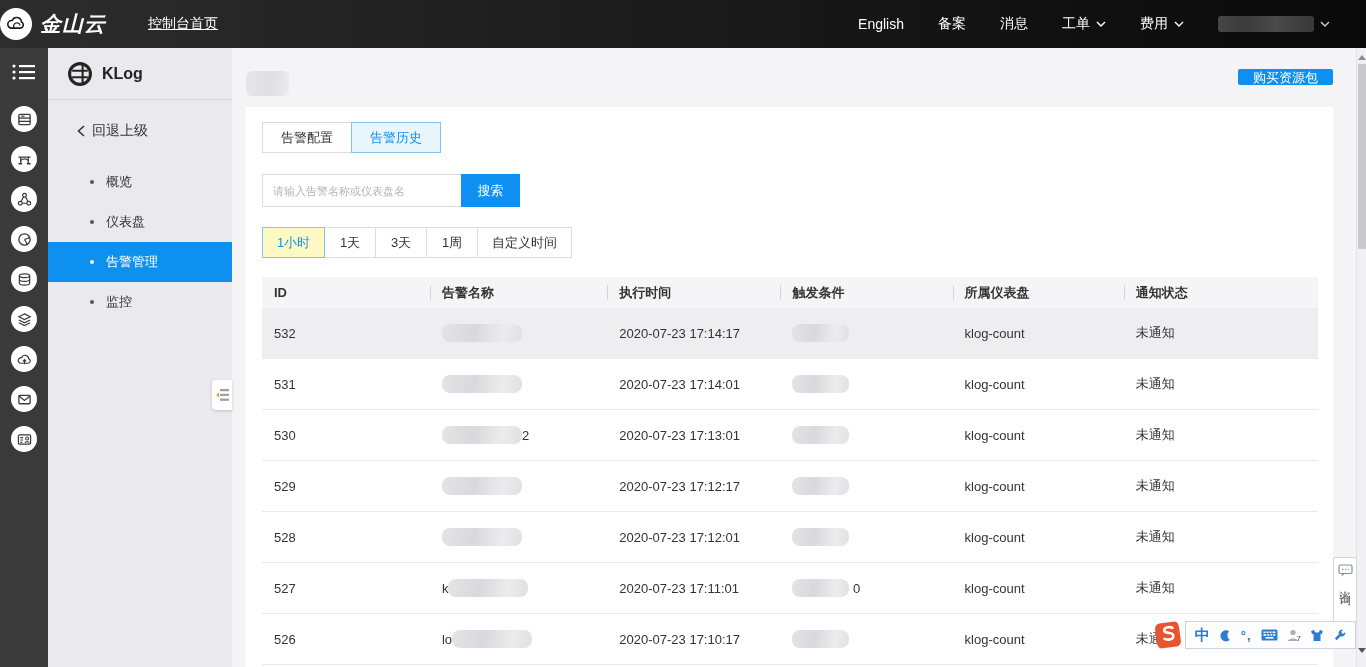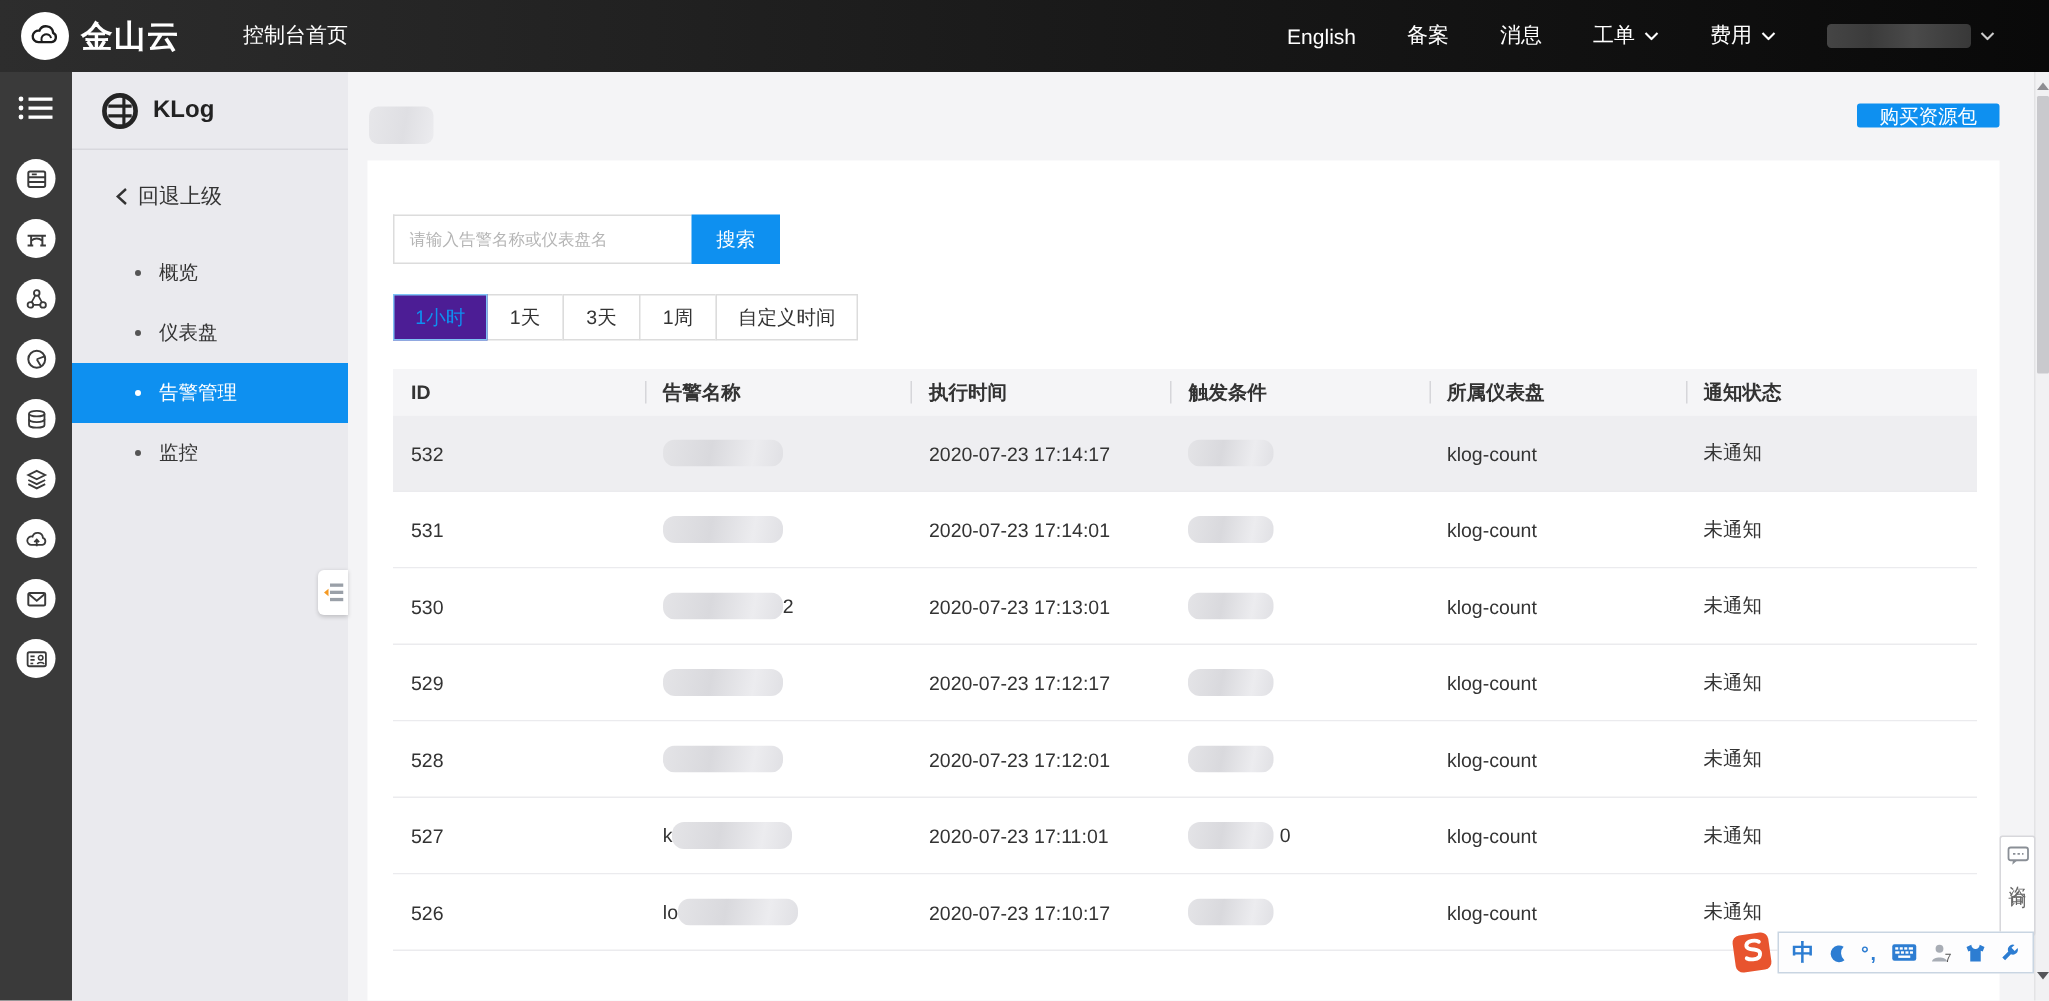--- a/index.html
+++ b/index.html
@@ -3,25 +3,25 @@
 <meta charset="utf-8">
 <style>
   * { margin:0; padding:0; box-sizing:border-box; }
   html,body { width:1366px; height:667px; overflow:hidden;
     font-family:"Liberation Sans","DejaVu Sans",sans-serif; background:#f4f4f6; color:#333; }
 
   
   .navbar { position:absolute; left:0; top:0; width:1366px; height:48px;
     background:linear-gradient(90deg,#2d2d2d 0%,#1c1c1c 45%,#090909 100%);
     display:flex; align-items:center; color:#fff; z-index:30; }
-  .logo-wrap { display:flex; align-items:center; padding-left:14px; cursor:pointer; }
+  .logo-wrap { display:flex; align-items:center; cursor:pointer;font-style:italic; }
   .logo-circle { width:32px; height:32px; background:#fff; border-radius:50%;
     display:flex; align-items:center; justify-content:center; }
   .brand { font-size:21px; font-weight:bold; letter-spacing:1px; margin-left:8px; }
-  .console-home { font-size:14px; margin-left:42px; cursor:pointer; }
+  .console-home { font-size:14px; margin-left:42px; cursor:pointer;text-decoration:underline; }
   .nav-right { margin-left:auto; display:flex; align-items:center; gap:34px; padding-right:36px; font-size:14px; }
   .nav-item { display:flex; align-items:center; gap:6px; cursor:pointer; white-space:nowrap; }
   .chev { width:10px; height:6px; display:inline-block; }
   .account-blob { width:96px; height:16px; border-radius:3px;
     background:linear-gradient(90deg,#454545,#3b3b3b 30%,#4a4a4a 60%,#383838); }
 
   
   .rail { position:absolute; left:0; top:48px; width:48px; height:619px; background:#3a3a3a; z-index:20; }
   .rail-menu { width:48px; height:48px; display:flex; align-items:center; justify-content:center; cursor:pointer; }
   .rail-items { margin-top:10px; display:flex; flex-direction:column; align-items:center; gap:14px; }
@@ -62,21 +62,21 @@
   .search-row { margin-top:21px; display:flex; }
   .search-input { width:199px; height:33px; border:1px solid #dcdcdc; border-right:none; padding:0 10px;
     font-size:11px; color:#333; outline:none; font-family:inherit; }
   .search-input::placeholder { color:#b5b5b5; }
   .search-btn { width:59px; height:33px; background:#0e90f0; color:#fff; font-size:13px; border:none; cursor:pointer; }
 
   .time-group { margin-top:20px; display:flex; }
   .time-btn { height:31px; background:#fff; border:1px solid #dcdcdc; font-size:13px; color:#333;
     cursor:pointer; display:flex; align-items:center; justify-content:center; }
   .time-btn + .time-btn { margin-left:-1px; }
-  .time-btn.active { background:#4c1d95; border-color:#7fc4f5; color:#0e90f0; z-index:2; }
+  .time-btn.active { background:#fef9c3; border-color:#7fc4f5; color:#0e90f0; z-index:2; }
 
   
   .table { margin-top:19px; width:1056px; font-size:13px; }
   .thead { display:flex; height:31px; background:#f5f5f7; align-items:center; font-weight:bold; color:#333; }
   .th { padding-left:12px; position:relative; height:100%; display:flex; align-items:center; }
   .th:not(:first-child)::before { content:""; position:absolute; left:0; top:8px; width:1px; height:15px; background:#d6d6da; }
   .trow { display:flex; height:51px; align-items:center; border-bottom:1px solid #ebebee; background:#fff; cursor:pointer; }
   .trow.hl { background:#eeeef1; }
   .td { padding-left:12px; overflow:hidden; white-space:nowrap; }
   .c-id   { width:15.9%; } .c-name { width:16.8%; } .c-time { width:16.4%; }
@@ -271,20 +271,24 @@
       <path d="M3 4.5 0 7l3 2.5z" fill="#f59a23"></path>
     </svg>
   </div>
 </div>
 
 <div class="main">
   <div class="title-blob"></div>
   <button class="buy-btn">购买资源包</button>
 
   <div class="card">
+    <div class="tabs">
+      <div class="tab">告警配置</div>
+      <div class="tab active">告警历史</div>
+    </div>
 
     <div class="search-row">
       <input class="search-input" type="text" placeholder="请输入告警名称或仪表盘名" style="">
       <button class="search-btn">搜索</button>
     </div>
 
     <div class="time-group">
       <div class="time-btn active" style="width:63px">1小时</div>
       <div class="time-btn" style="width:52px">1天</div>
       <div class="time-btn" style="width:52px">3天</div>

